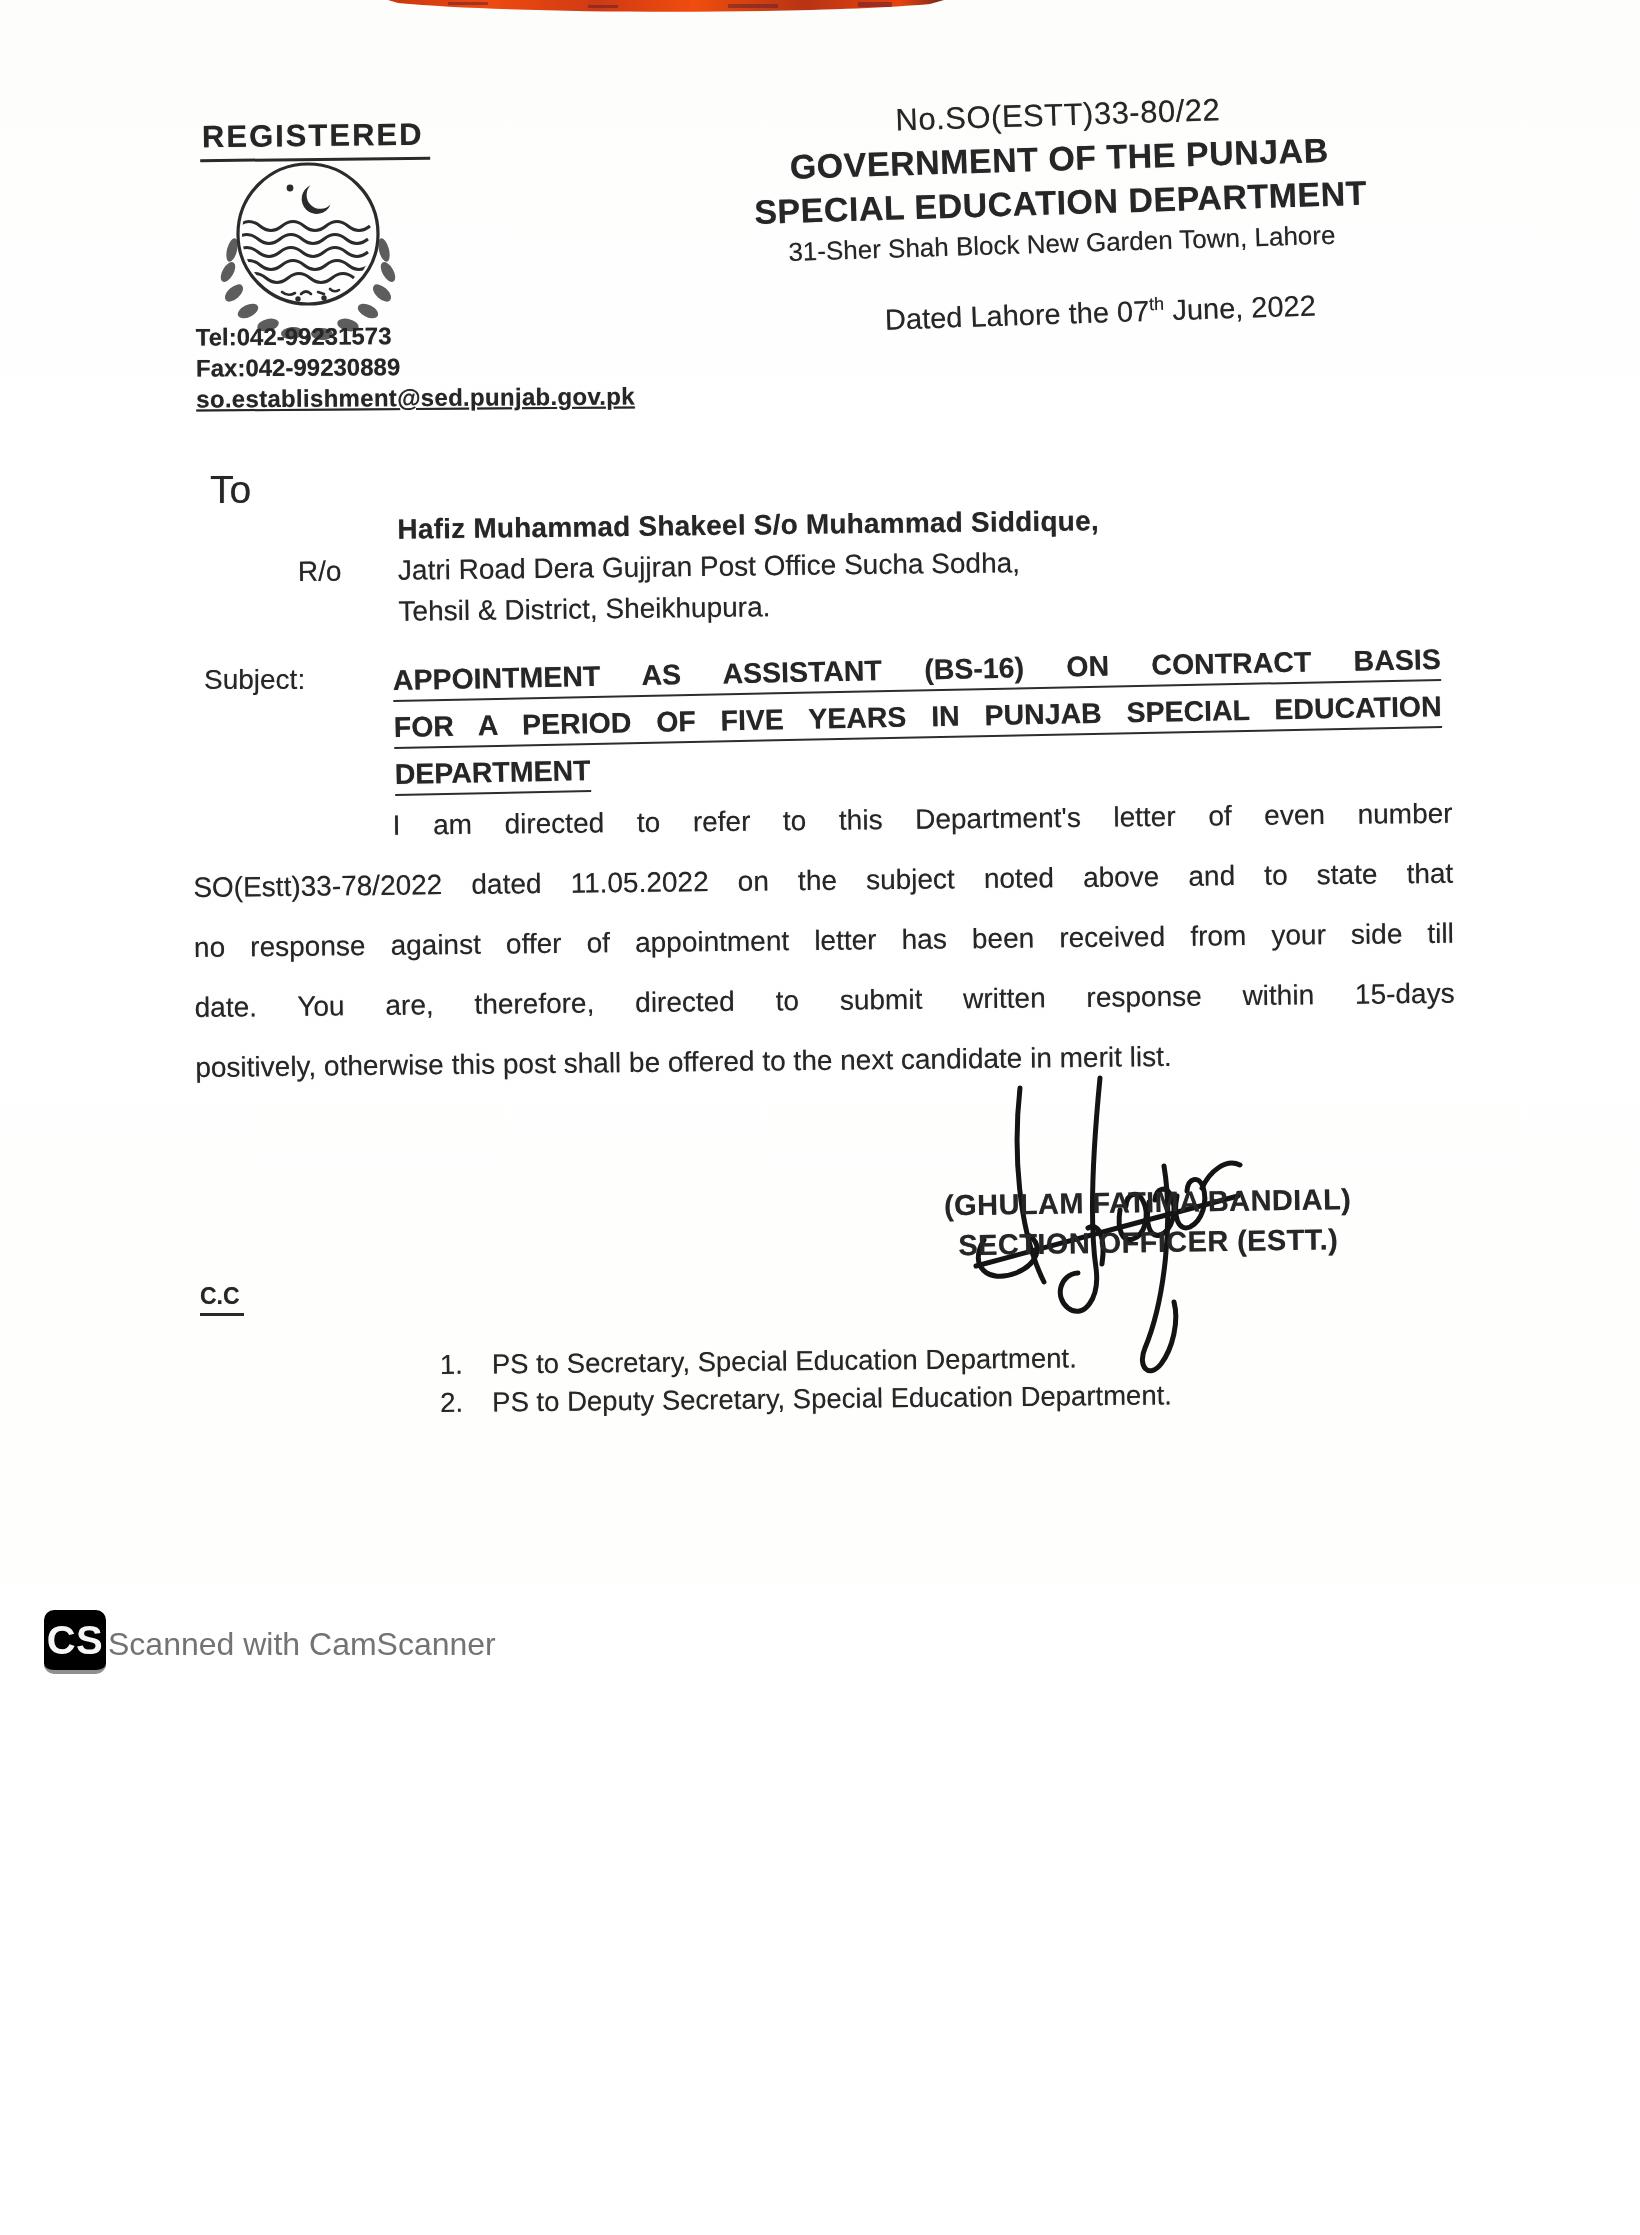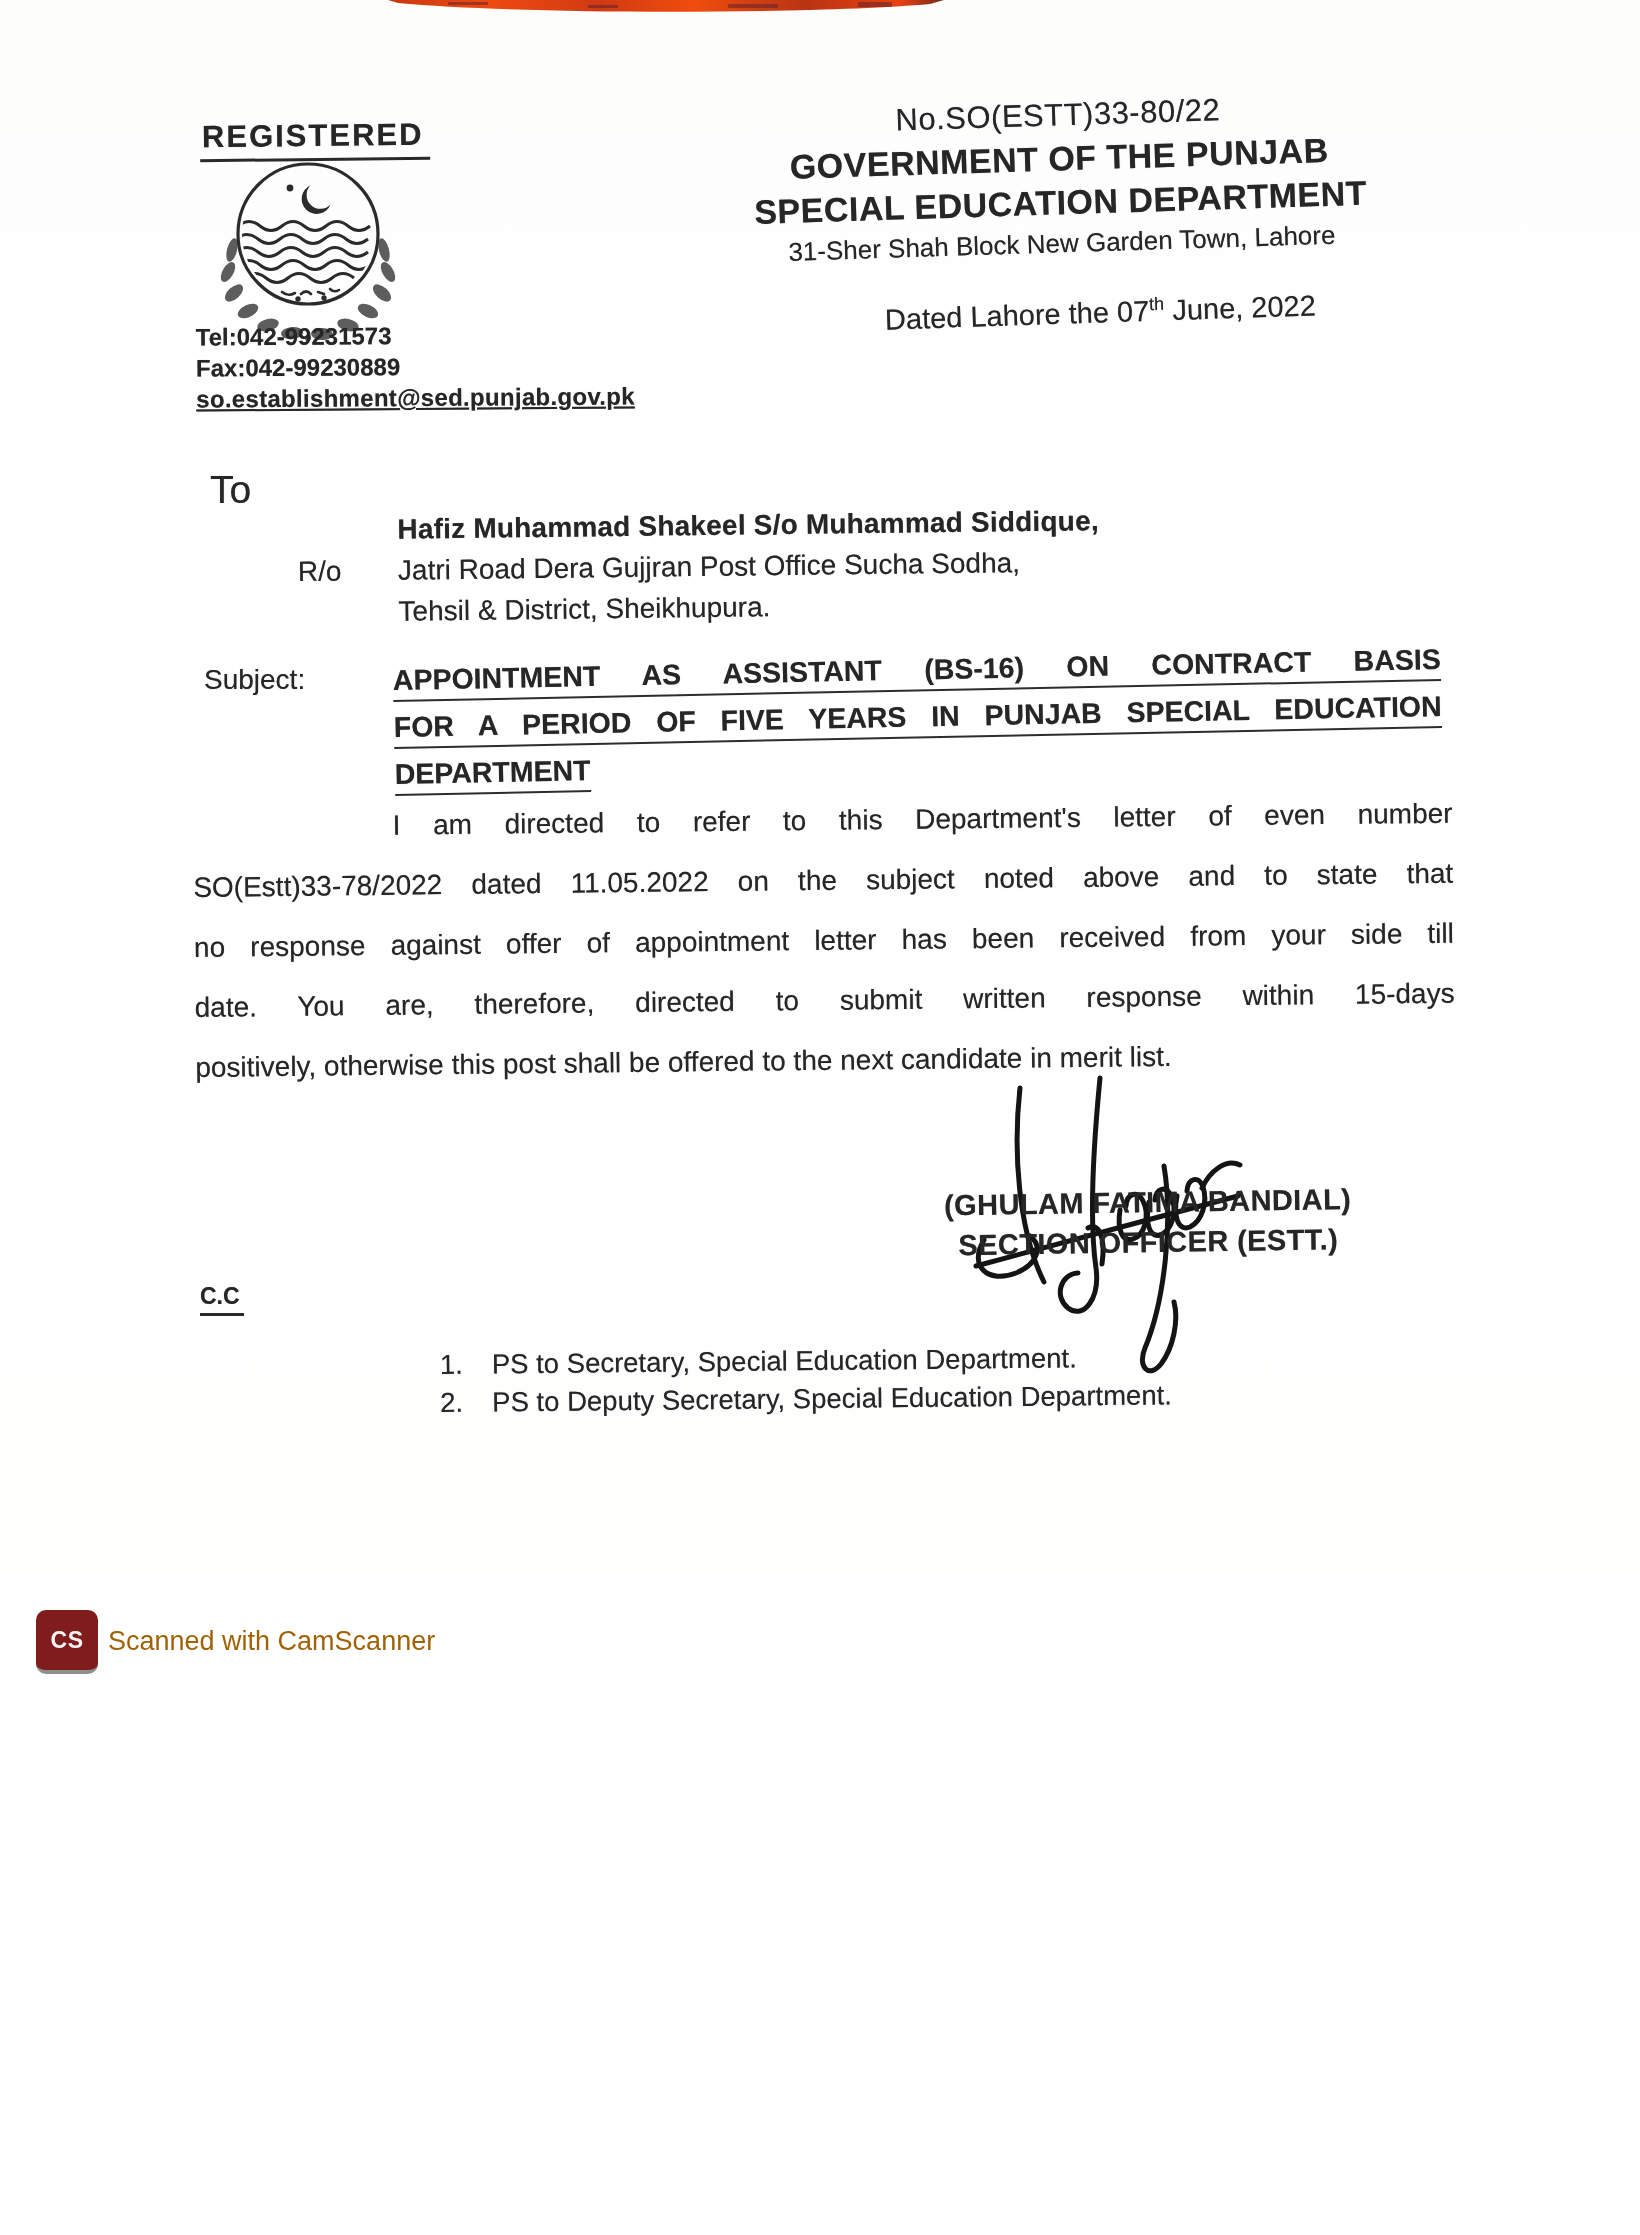--- a/index.html
+++ b/index.html
@@ -92,26 +92,26 @@
     position: absolute; left: 200px; top: 1283px;
     font-size: 23px; font-weight: bold;
     border-bottom: 3px solid #2a2a2a; padding: 0 4px 3px 0;
   }
   .cc-list { position: absolute; left: 440px; top: 1346px; font-size: 27.5px; line-height: 38px; transform: rotate(-0.6deg); transform-origin: left center; }
   .cc-list .cc-item { display: flex; }
   .cc-list .num { width: 52px; flex: none; }
 
   .footer { position: absolute; left: 0; bottom: 0; width: 100%; height: 100px; background: #ffffff; }
   .cs-badge {
-    position: absolute; left: 36px; top: 28px; width: 62px; height: 64px;
-    background: #7f1d1d; border-radius: 10px; border-bottom: 4px solid #8f8f8f;
+    position: absolute; left: 44px; top: 28px; width: 62px; height: 64px;
+    background: #000000; border-radius: 10px; border-bottom: 4px solid #8f8f8f;
     display: flex; align-items: center; justify-content: center;
-    color: #f5f5f5; font-weight: bold; font-size: 23px; letter-spacing: 0.5px;
-  }
-  .cs-label { position: absolute; left: 108px; top: 44px; font-size: 27px; color: #a16207; }
+    color: #f5f5f5; font-weight: bold; font-size: 40px; letter-spacing: 0.5px;
+  }
+  .cs-label { position: absolute; left: 108px; top: 44px; font-size: 32px; color: #737373; }
 </style>
 </head>
 <body>
 
 <div class="page">
 
   <svg class="red-strip" viewBox="0 0 556 16" preserveAspectRatio="none">
     <defs>
       <linearGradient id="rg" x1="0" y1="0" x2="1" y2="0">
         <stop offset="0" stop-color="#c8370f"></stop>

